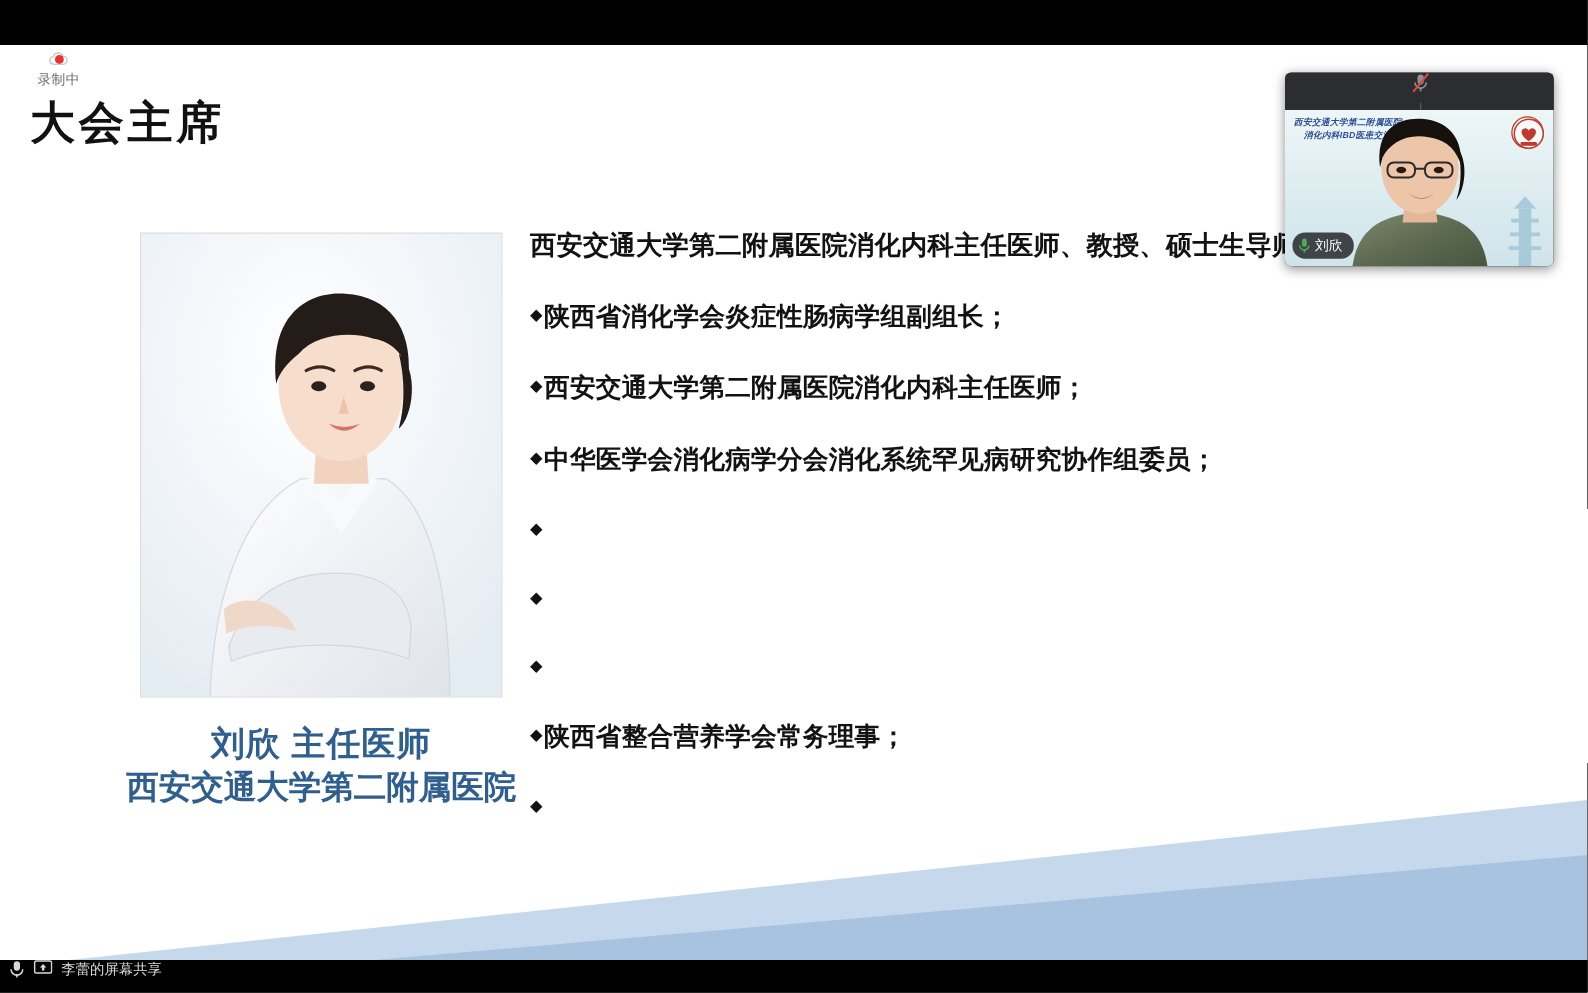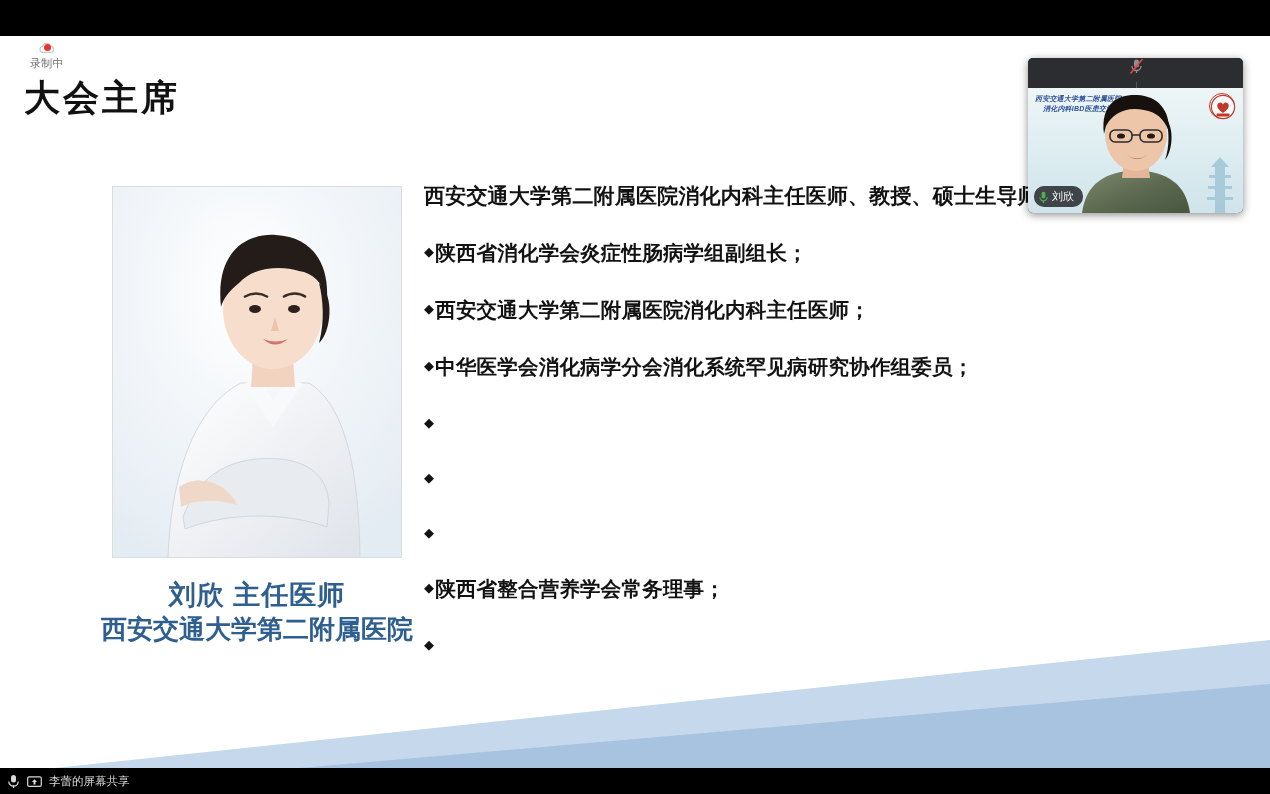--- a/index.html
+++ b/index.html
@@ -242,21 +242,20 @@
     white-space: nowrap;
   }
 
   
   .statusbar {
     position: absolute;
     left: 0; bottom: 0;
     width: 1270px; height: 26px;
     background: #000000;
     display: flex;
-    align-items: center;
     gap: 7px;
     padding-left: 7px;
   }
   .sb-mic  { width: 13px; height: 15px; flex: 0 0 auto; }
   .sb-share{ width: 15px; height: 13px; flex: 0 0 auto; }
   .sb-text {
     font-size: 11.5px;
     color: #d9d9d9;
     white-space: nowrap;
   }

